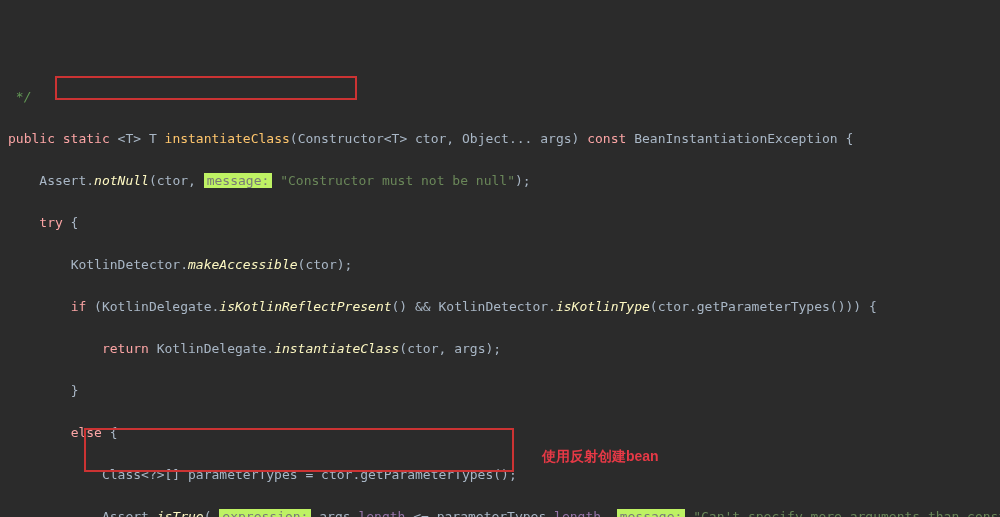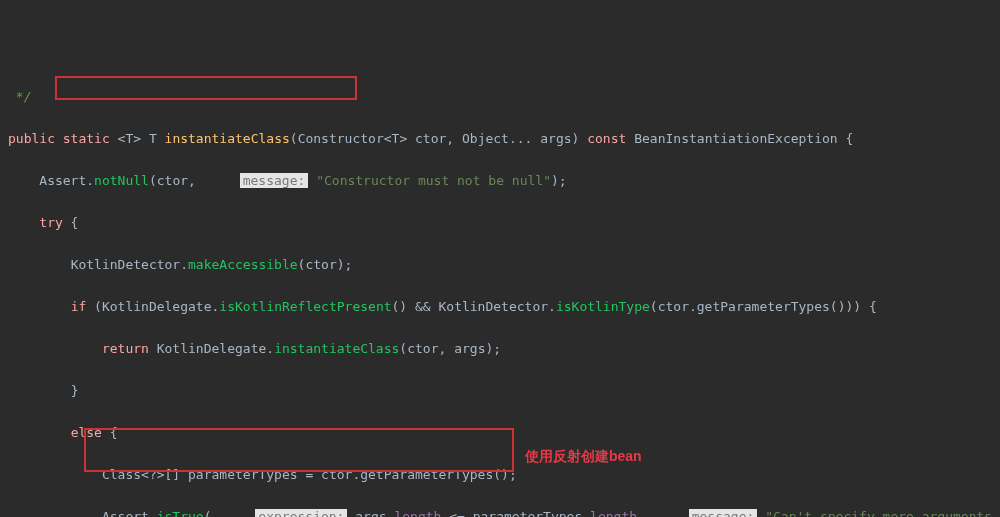--- a/index.html
+++ b/index.html
@@ -13,44 +13,44 @@
       overflow: hidden;
       width: 1000px;
       height: 517px;
       padding-top: 2px;
       position: relative;
     }
     .line { padding-left: 8px; }
     .kw { color: #fca5a5; }
     .comment { color: #629755; font-style: italic; }
     .method-decl { color: #ffc66d; }
-    .static-method { color: #22c55e; }
+    .static-method { color: #fef9c3; font-style: italic; }
     .str { color: #6a8759; }
-    .hint { color: #787878; background: #e5e5e5; padding: 0 3px; font-style: normal; margin-left: 36px; }
+    .hint { color: #787878; background: #bef264; padding: 0 3px; font-style: normal; }
     .field { color: #9876aa; }
     .box1 {
       position: absolute;
       border: 2px solid #cc3333;
       left: 55px; top: 76px;
       width: 302px; height: 24px;
       pointer-events: none;
     }
     .box2 {
       position: absolute;
       border: 2px solid #cc3333;
       left: 84px; top: 428px;
       width: 430px; height: 44px;
       pointer-events: none;
     }
     .annotation {
       position: absolute;
       color: #e63946;
       font-weight: bold;
       font-family: 'Microsoft YaHei', sans-serif;
-      left: 525px;
+      left: 542px;
       top: 446px;
       font-size: 14px;
     }
   </style>
 </head>
 <body>
 
 
 
 <div class="line"><span class="comment"> */</span></div>

